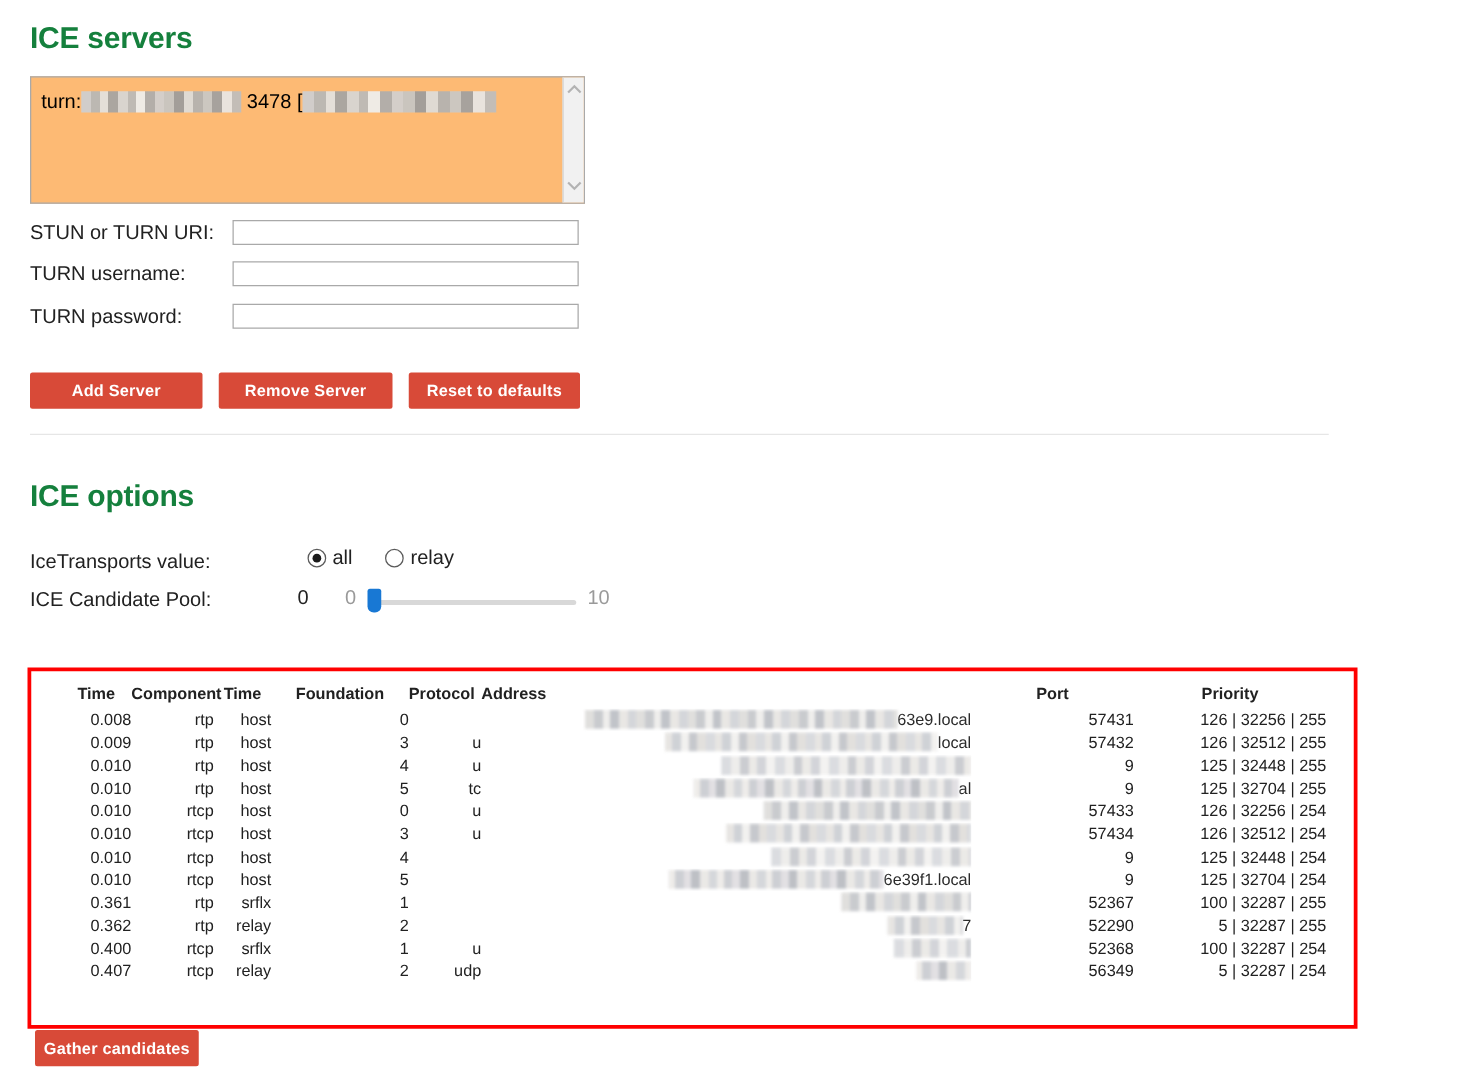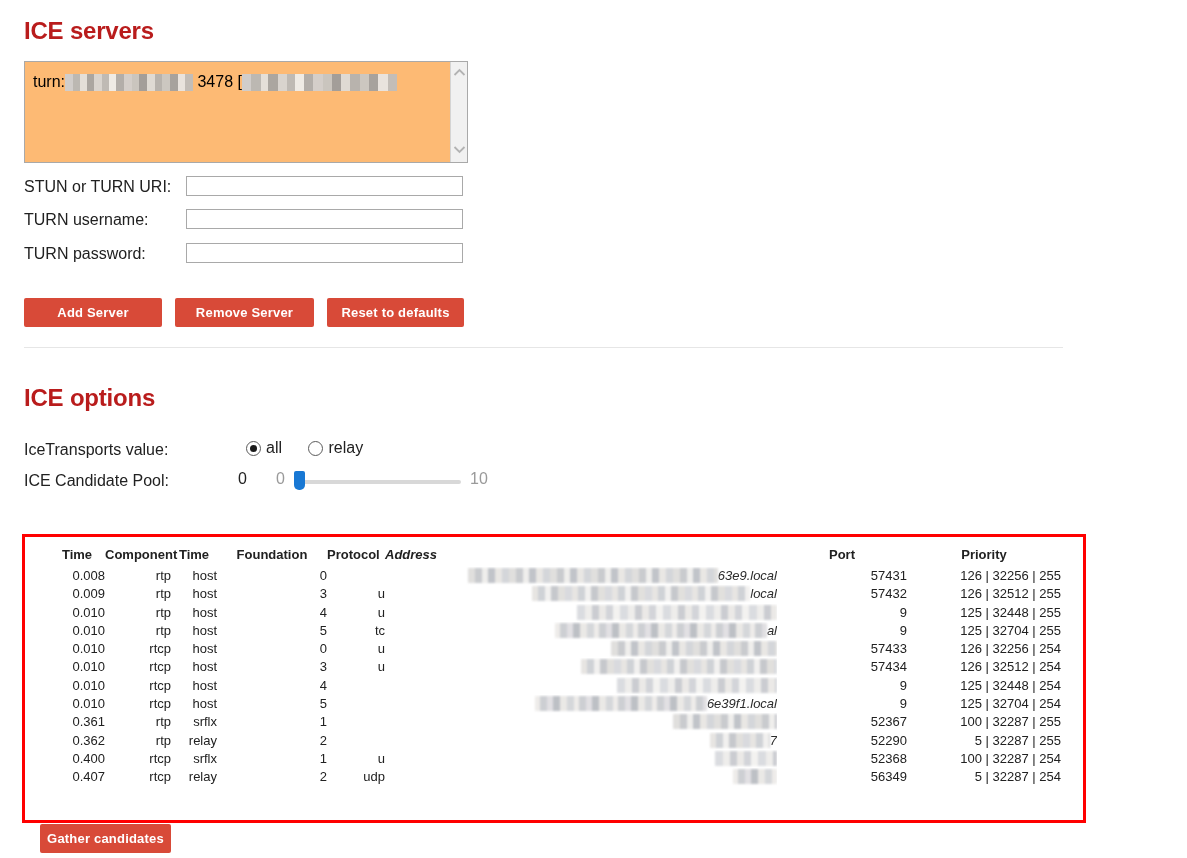--- a/index.html
+++ b/index.html
@@ -17,21 +17,21 @@
   }
 
   .page { position: absolute; left: 0; top: 0; width: 1187px; height: 858px; }
 
   
   h2.section-title {
     position: absolute;
     margin: 0;
     font-size: 24px;
     font-weight: bold;
-    color: #b91c1c;
+    color: #15803d;
     letter-spacing: -0.2px;
   }
   #ice-servers-title { left: 24px; top: 17px; }
   #ice-options-title { left: 24px; top: 384px; }
 
   
   .servers-box {
     position: absolute;
     left: 24px;
     top: 61px;
@@ -132,21 +132,21 @@
     font-family: "Liberation Sans", sans-serif;
     text-align: center;
     cursor: pointer;
     letter-spacing: 0.2px;
     padding: 0;
     border-radius: 2px;
   }
   #btn-add { left: 24px; top: 298px; width: 138px; height: 29px; }
   #btn-remove { left: 175px; top: 298px; width: 139px; height: 29px; }
   #btn-reset { left: 327px; top: 298px; width: 137px; height: 29px; }
-  #btn-gather { left: 28px; top: 824px; width: 131px; height: 29px; margin-left: 12px; }
+  #btn-gather { left: 28px; top: 824px; width: 131px; height: 29px; }
 
   
   .divider {
     position: absolute;
     left: 24px;
     top: 347px;
     width: 1039px;
     height: 1px;
     background: #e6e6e6;
   }
@@ -253,21 +253,21 @@
     line-height: 18.3px;
     text-align: right;
     white-space: nowrap;
     font-size: 13px;
   }
   .c-time     { width: 56px;  }
   .c-comp     { width: 66px;  }
   .c-type     { width: 46px;  }
   .c-found    { width: 110px; }
   .c-proto    { width: 58px;  }
-  .c-addr     { width: 392px; font-style: italic; }
+  .c-addr     { width: 392px; }
   .c-port     { width: 130px; }
   .c-prio     { width: 154px; }
 
   th.c-comp, th.c-proto { text-align: left; padding-left: 10px; }
   th.c-addr { text-align: left; padding-left: 9px; }
   td.c-proto, td.c-addr { text-align: left; padding-left: 9px; }
 
   
   .addr-cell { position: relative; overflow: hidden; }
   .addr-blur {

